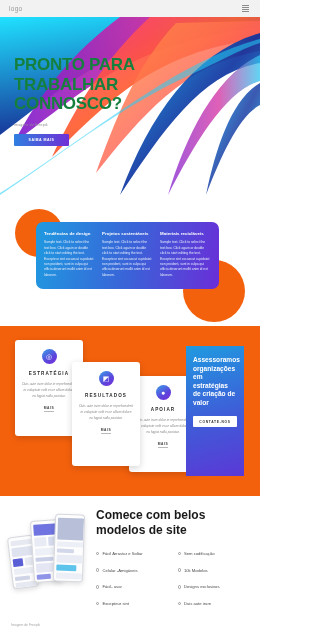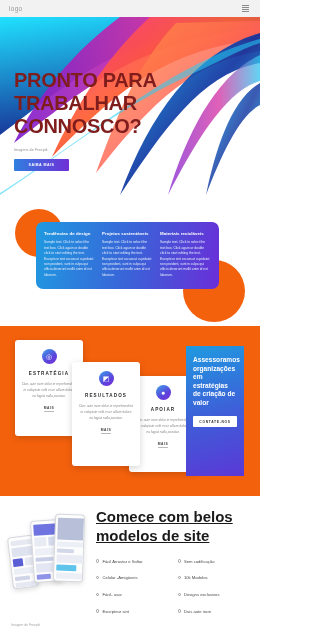--- a/index.html
+++ b/index.html
@@ -20,22 +20,22 @@
   .logo { font-size:6.5px; color:#9a9a9a; letter-spacing:.3px; }
   .burger { display:flex; flex-direction:column; gap:1.2px; padding:2px; }
   .burger i { display:block; width:7px; height:1px; background:#8c8c8c; }
 
   
   .hero { position:absolute; top:17px; left:0; width:260px; height:178px;
           overflow:hidden; background:#ffffff; }
   .hero-art { position:absolute; inset:0; }
   .hero-copy { position:absolute; top:38px; left:14px; width:160px; z-index:5; }
   .hero-title {
-    font-size:20px; line-height:1.16; font-weight:700;
-    color:#7f1d1d; letter-spacing:-.3px; text-transform:uppercase;margin-top:14px;
+    font-size:17px; line-height:1.16; font-weight:700;
+    color:#15803d; letter-spacing:-.3px; text-transform:uppercase;
   }
   .hero-credit { margin-top:9px; font-size:3.6px; color:#8e8e93; letter-spacing:.1px; }
   .hero-btn {
     margin-top:6px; display:inline-block; width:55px; height:12px;
     border-radius:1px; border:none; cursor:pointer;
     background:linear-gradient(90deg,#2f7fe0 0%,#6f2fd6 100%);
     color:#fff; font-size:3.6px; letter-spacing:.5px; font-weight:700;
     text-transform:uppercase; line-height:12px; text-align:center;
     font-family:"Liberation Sans", sans-serif;
   }
@@ -102,22 +102,22 @@
   .phones { position:absolute; left:6px; top:14px; width:80px; height:92px; }
   .ph {
     position:absolute; background:#fdfdfd; border:.6px solid #d6d8de;
     border-radius:4px; box-shadow:0 2px 5px rgba(0,0,0,.13); overflow:hidden;
   }
   .ph-a { left:4px;  top:26px; width:26px; height:52px; transform:rotate(-7deg); }
   .ph-b { left:26px; top:10px; width:30px; height:62px; transform:rotate(-4deg); }
   .ph-c { left:48px; top:4px;  width:30px; height:68px; transform:rotate(2deg); z-index:3; }
   .sk { position:absolute; border-radius:1px; }
   .tpl-copy { position:absolute; left:96px; top:12px; width:156px; }
-  .tpl-title { font-size:15px; font-weight:700; color:#1a1a1a; line-height:1.25;
-               margin-bottom:13px;text-decoration:underline; }
+  .tpl-title { font-size:12px; font-weight:700; color:#1a1a1a; line-height:1.25;
+               margin-bottom:13px; }
   .flist { display:grid; grid-template-columns:1fr 1fr; gap:11px 7px; }
   .fitem { display:flex; gap:3px; align-items:flex-start; font-size:4.2px;
            color:#4a4a4a; line-height:1.35; }
   .ring { flex:none; width:3.4px; height:3.4px; border-radius:50%;
           border:.6px solid #9b9b9b; margin-top:.8px; }
   .foot-credit { position:absolute; left:11px; bottom:9px;
                  font-size:3.4px; color:#a8a8a8; }
 </style>
 </head>
 <body>

